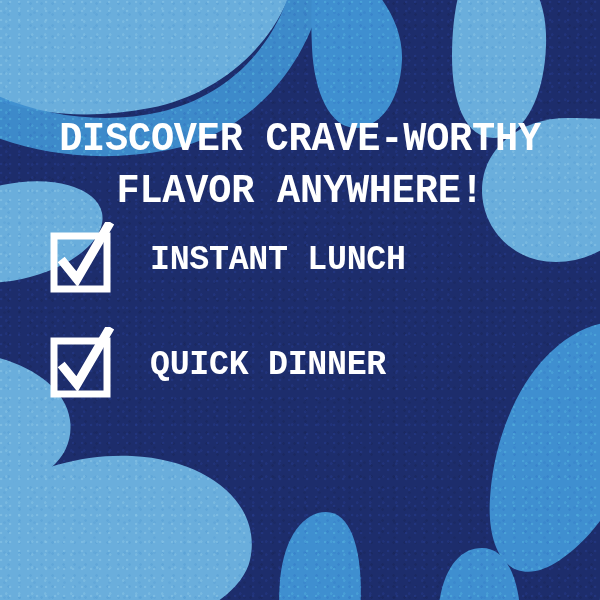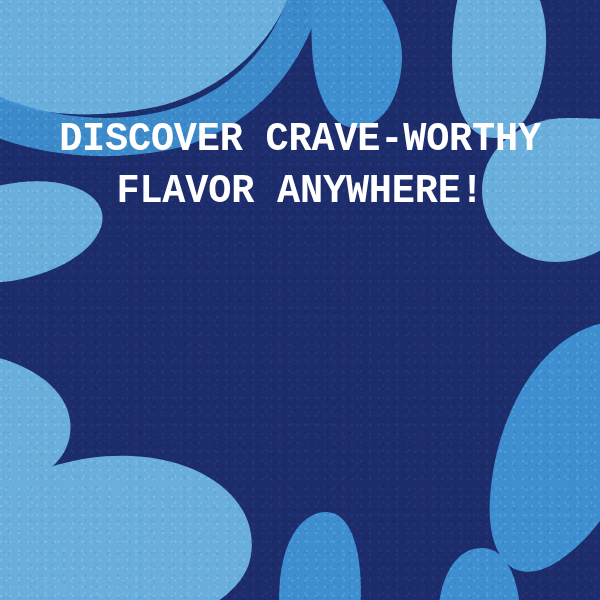--- a/index.html
+++ b/index.html
@@ -147,18 +147,36 @@
 
   <div id="content">
 
     <h1 class="headline">
       <span class="headline-line">DISCOVER CRAVE-WORTHY</span>
       <span class="headline-line">FLAVOR ANYWHERE!</span>
     </h1>
 
     <div class="check-list">
 
+      <div class="check-row">
+        <span class="check-icon">
+          <svg viewBox="0 0 74 72" width="74" height="72" aria-hidden="true">
+            <rect x="8" y="14" width="53" height="53" fill="none" stroke="#ffffff" stroke-width="7"></rect>
+            <path d="M 18,41 L 31,57 L 62,4" fill="none" stroke="#ffffff" stroke-width="9" stroke-linecap="square" stroke-linejoin="miter"></path>
+          </svg>
+        </span>
+        <span class="check-label">INSTANT LUNCH</span>
+      </div>
 
+      <div class="check-row">
+        <span class="check-icon">
+          <svg viewBox="0 0 74 72" width="74" height="72" aria-hidden="true">
+            <rect x="8" y="14" width="53" height="53" fill="none" stroke="#ffffff" stroke-width="7"></rect>
+            <path d="M 18,41 L 31,57 L 62,4" fill="none" stroke="#ffffff" stroke-width="9" stroke-linecap="square" stroke-linejoin="miter"></path>
+          </svg>
+        </span>
+        <span class="check-label">QUICK DINNER</span>
+      </div>
 
 
     </div>
   </div>
 </div>
 
 </body></html>

